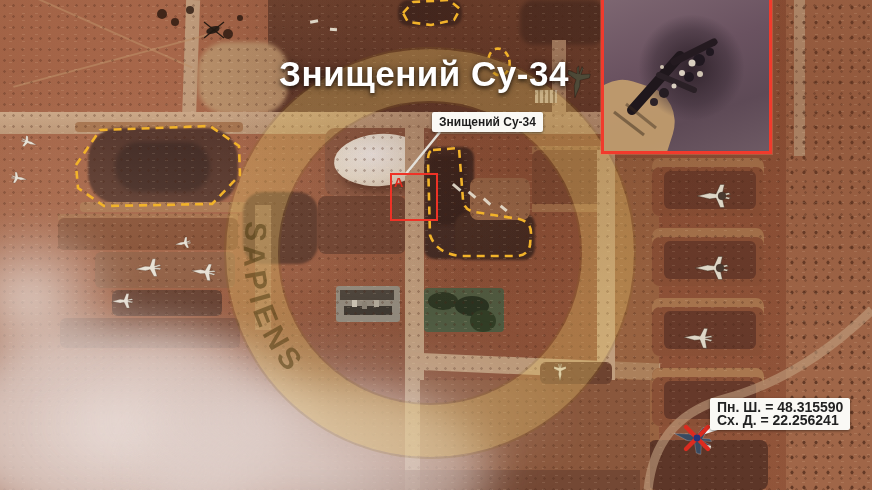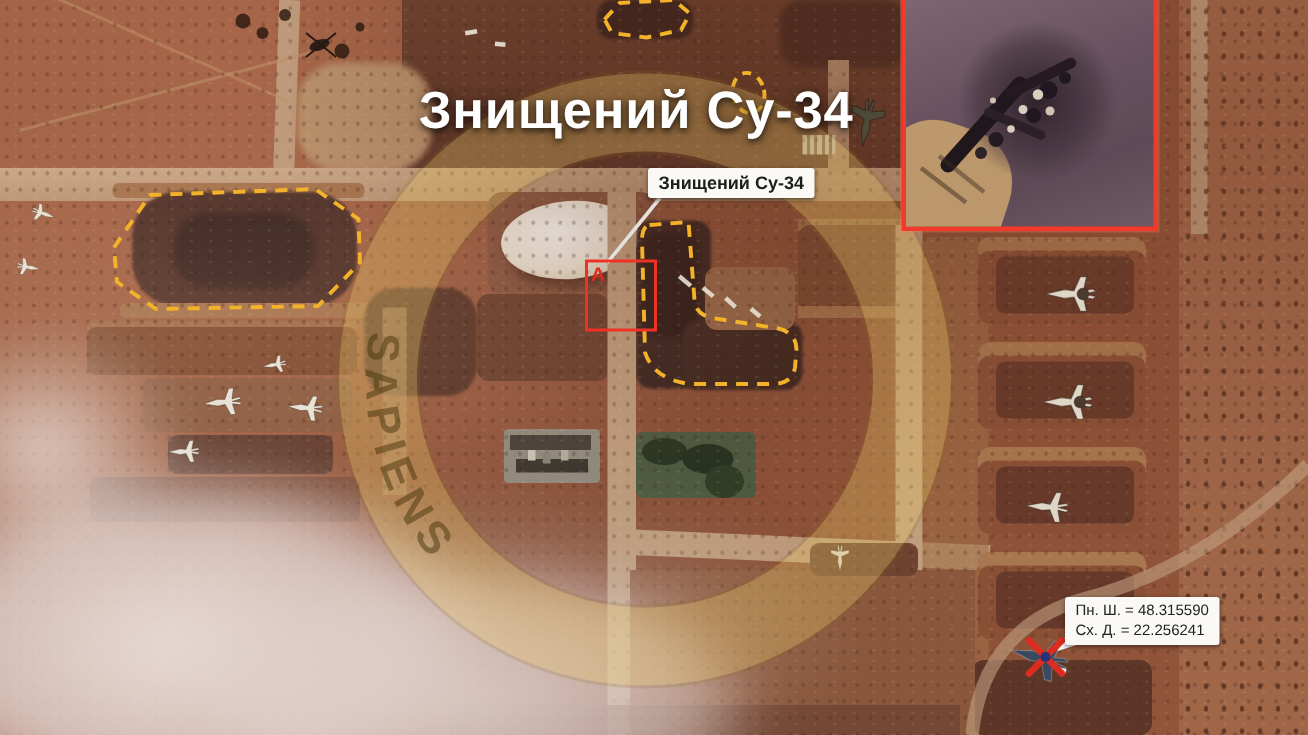--- a/index.html
+++ b/index.html
@@ -31,21 +31,21 @@
   .title{position:absolute;left:0;top:54px;width:848px;text-align:center;z-index:7;
          font-size:35px;font-weight:bold;color:#ffffff;letter-spacing:.5px;
          text-shadow:0 2px 4px rgba(0,0,0,.65),0 0 10px rgba(0,0,0,.35);}
   .callout{position:absolute;left:432px;top:112px;z-index:7;background:#faf9f5;
          color:#1d1d1d;font-size:12px;font-weight:bold;padding:3px 7px;border-radius:2px;
          box-shadow:0 1px 3px rgba(0,0,0,.5);white-space:nowrap;}
   .redrect{position:absolute;left:390px;top:173px;width:48px;height:48px;z-index:6;
          border:2.5px solid #ef3226;box-sizing:border-box;}
   .redrect span{position:absolute;left:2px;top:0px;color:#e02a1e;font-size:13px;font-weight:bold;}
   .coords{position:absolute;left:710px;top:398px;z-index:7;background:#faf9f5;color:#222;
-         font-size:10px;font-weight:normal;line-height:13px;padding:3px 7px;border-radius:2px;
+         font-size:14px;font-weight:bold;line-height:13px;padding:3px 7px;border-radius:2px;
          box-shadow:0 1px 3px rgba(0,0,0,.45);white-space:nowrap;}
 </style>
 </head>
 <body>
 
 <div class="stage">
 
   <div class="layer">
 
     <div class="tb" style="left:268px;top:0;width:340px;height:112px;background:linear-gradient(#6f4330,#5d372a);"></div>

